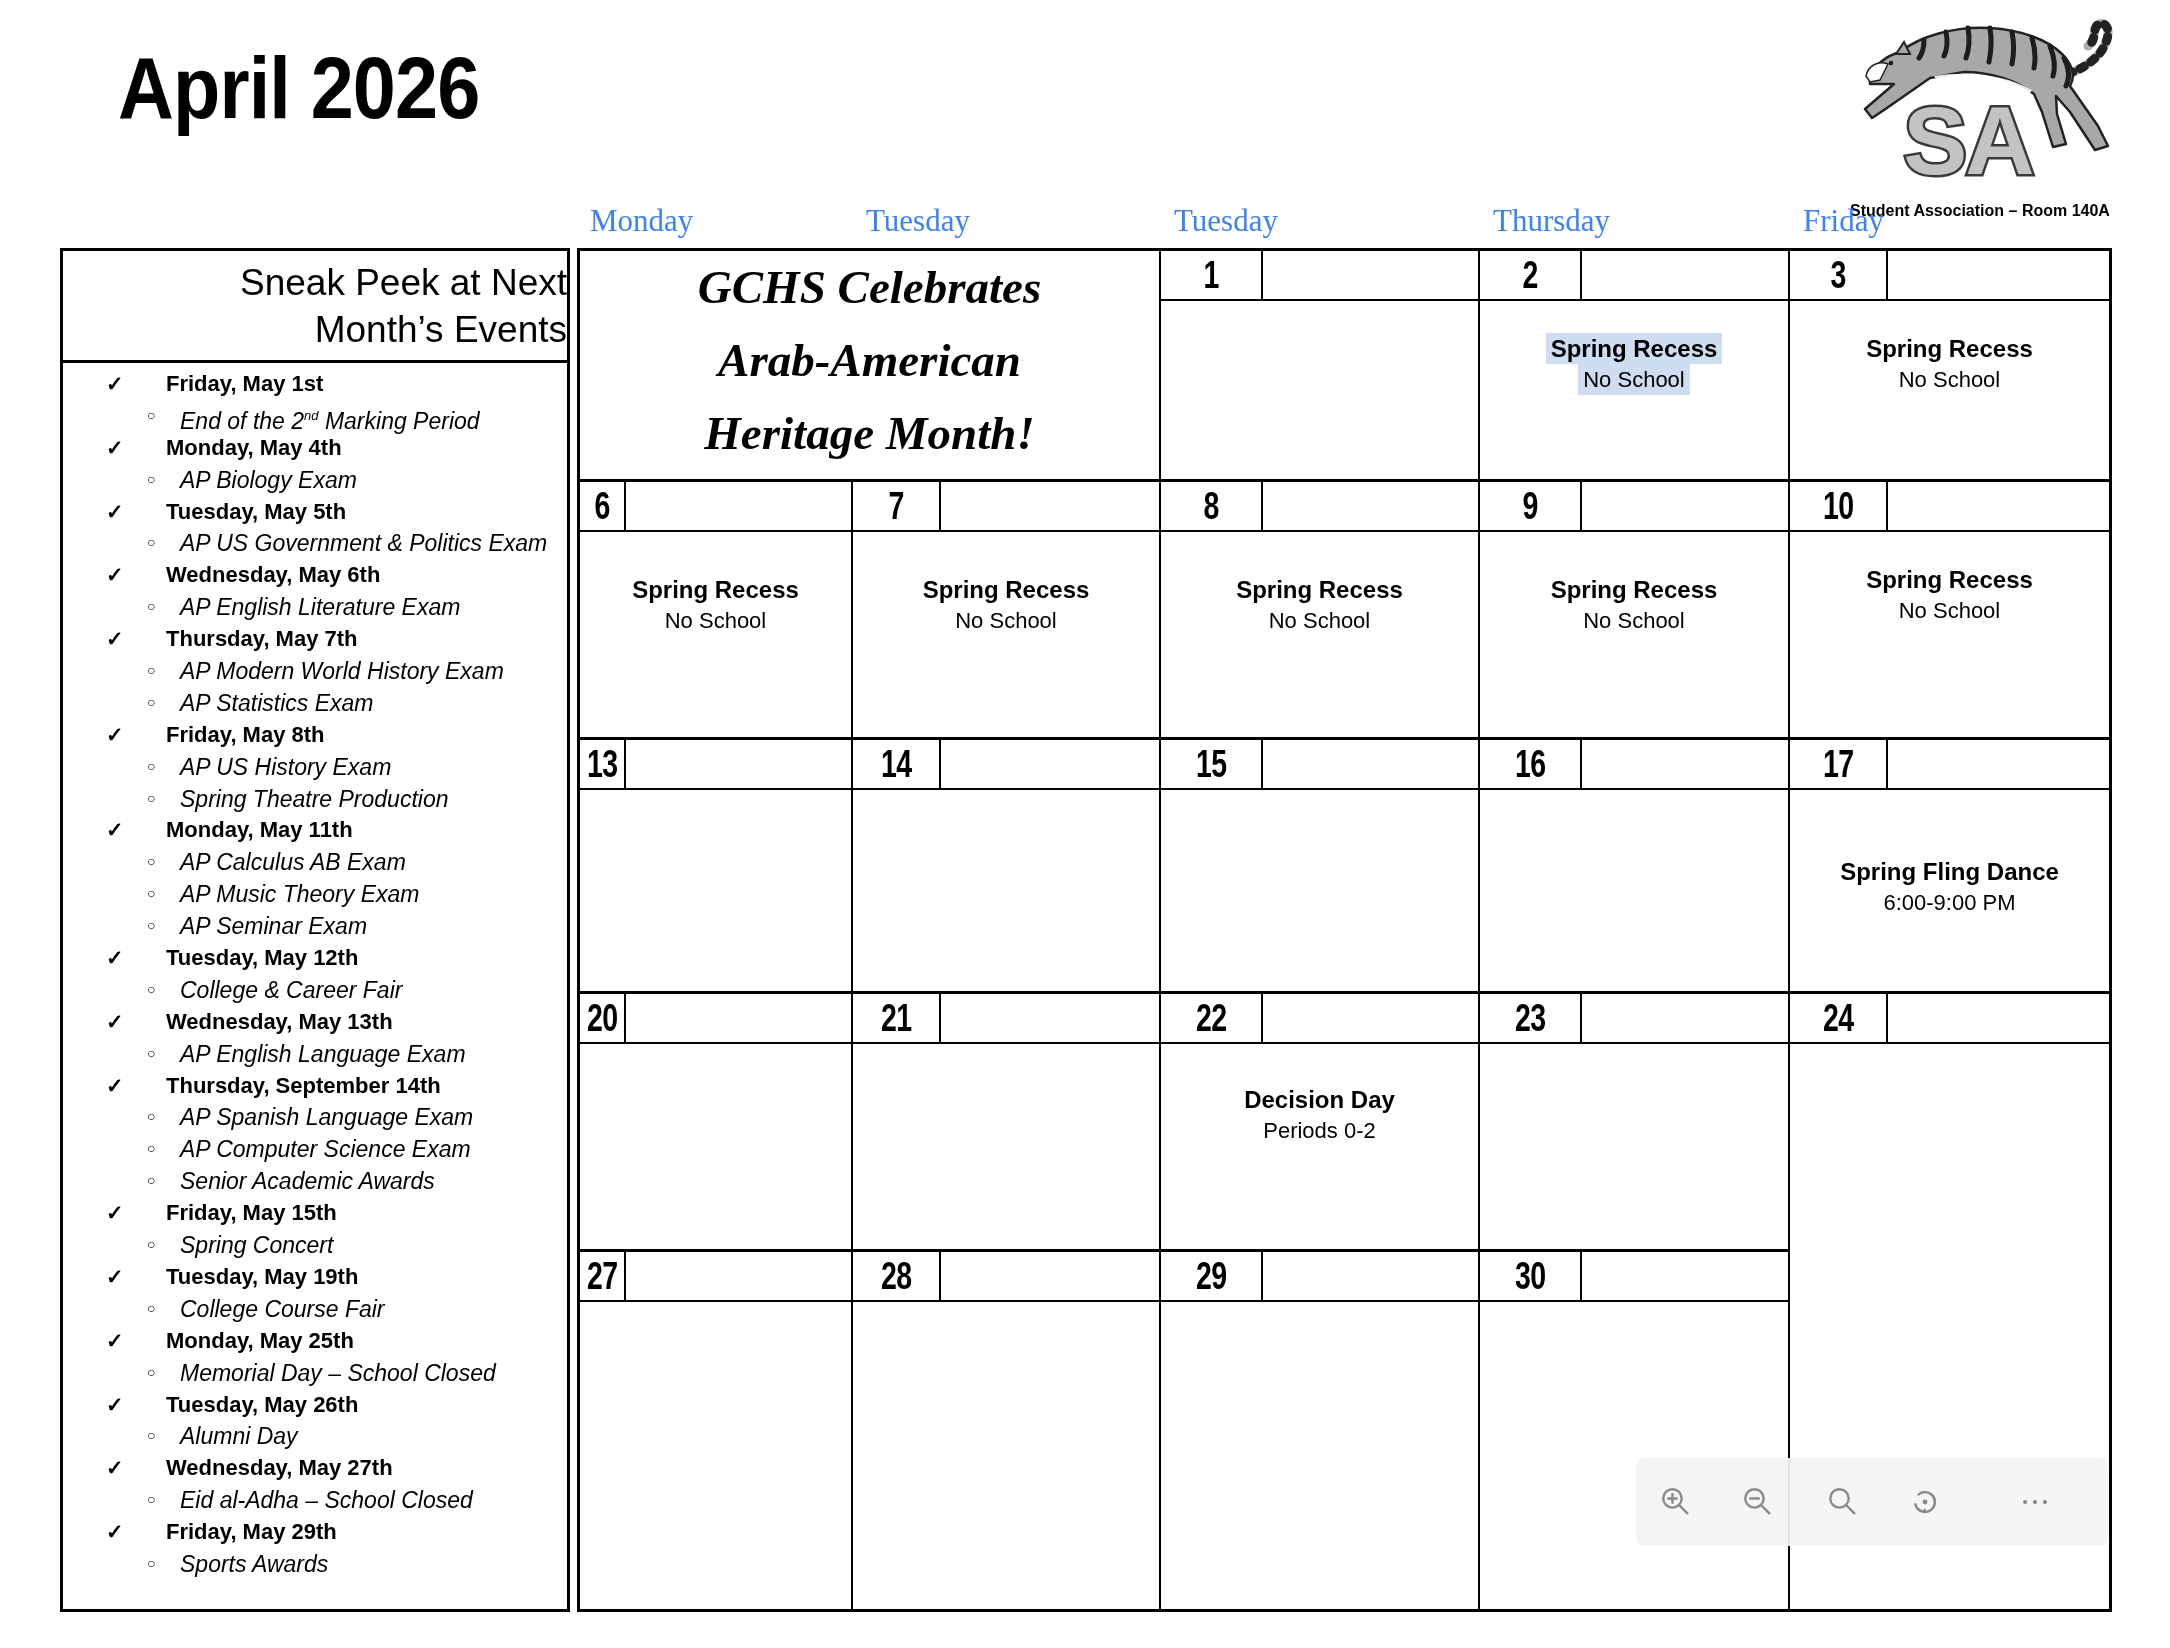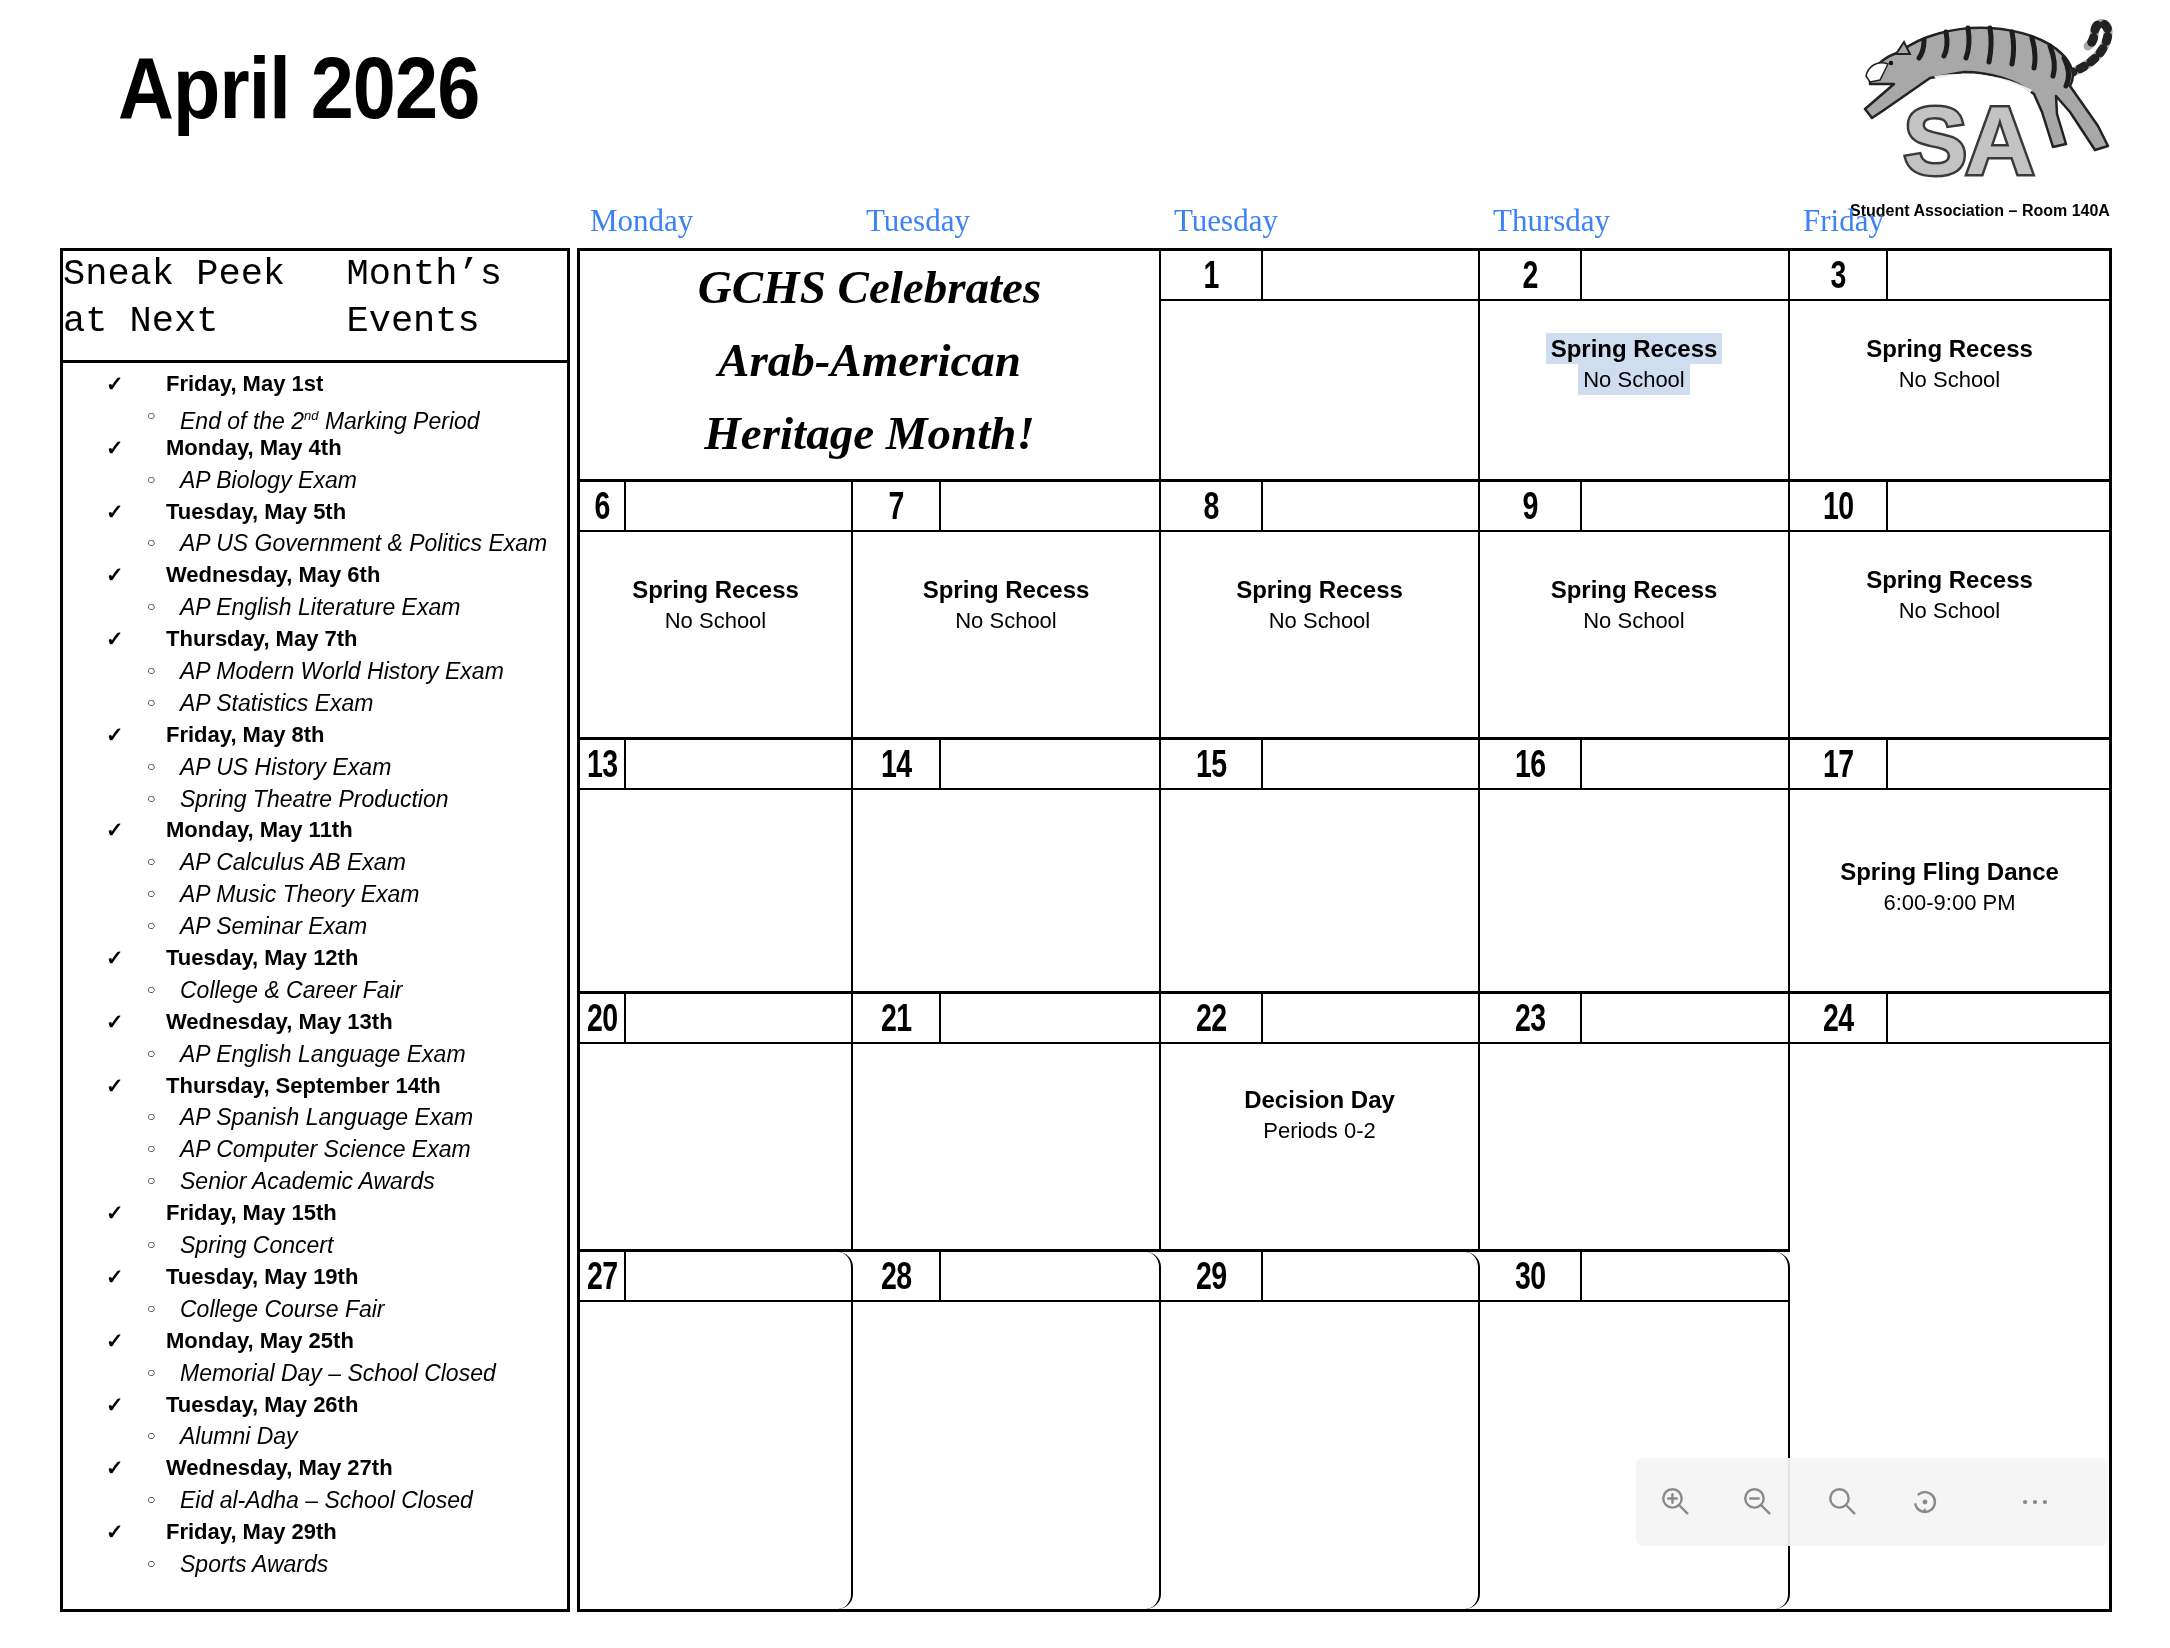--- a/index.html
+++ b/index.html
@@ -16,41 +16,41 @@
   .logo-caption{width:275px;text-align:left;font-size:16px;font-weight:bold;margin-top:18px;
     letter-spacing:0px;white-space:nowrap;}
 
   
   .day-header{position:absolute;top:203px;font-family:"Liberation Serif",serif;font-size:31px;
     color:#3b82f6;}
 
   
   .sidebar{position:absolute;left:60px;top:248px;width:510px;height:1364px;
     border:3px solid #000;box-sizing:border-box;background:#fff;}
-  .sidebar-title{height:109px;border-bottom:3px solid #000;display:flex;flex-direction:row;
-    justify-content:center;text-align:left;font-size:37px;line-height:47px;font-family:Liberation Mono, monospace;}
+  .sidebar-title{height:109px;border-bottom:3px solid #000;display:flex;flex-direction:column;
+    justify-content:center;text-align:right;font-size:37px;line-height:47px;}
   .sidebar-list{padding-top:6px;}
   .s-item{position:relative;height:31.9px;}
   .s-item .marker{position:absolute;}
   .s-item .txt{position:absolute;white-space:nowrap;line-height:30px;}
   .it-date .marker{left:43px;top:3px;font-size:21px;font-weight:bold;}
   .it-date .txt{left:103px;font-weight:bold;font-size:22px;}
   .it-event .marker{left:84px;top:6px;font-size:14px;}
   .it-event .txt{left:117px;font-style:italic;font-size:23px;}
   .s-item sup{font-size:13px;}
 
   
   .grid{position:absolute;left:577px;top:248px;width:1535px;height:1364px;border:3px solid #000;
     box-sizing:border-box;background:#fff;display:grid;
     grid-template-columns:273px 308px 319px 310px 1fr;
     grid-template-rows:231px 258px 254px 258px 1fr;}
   .cell{border-right:2px solid #000;border-bottom:3px solid #000;position:relative;
     box-sizing:border-box;overflow:hidden;}
   .cell.c-last{border-right:none;}
-  .cell.r-last{border-bottom:none;border-radius:15px;}
+  .cell.r-last{border-bottom:none;}
   .strip{height:48px;border-bottom:2px solid #000;display:flex;align-items:stretch;}
   .numbox{border-right:2px solid #000;display:flex;align-items:center;justify-content:center;}
   .col1 .numbox{width:44px;}
   .col2 .numbox{width:86px;}
   .col3 .numbox{width:100px;}
   .col4 .numbox{width:100px;}
   .col5 .numbox{width:96px;}
   .num{font-size:38px;font-weight:bold;transform:scaleX(0.75);letter-spacing:-1px;}
   .content{text-align:center;}
   .pos-top{padding-top:32px;}

